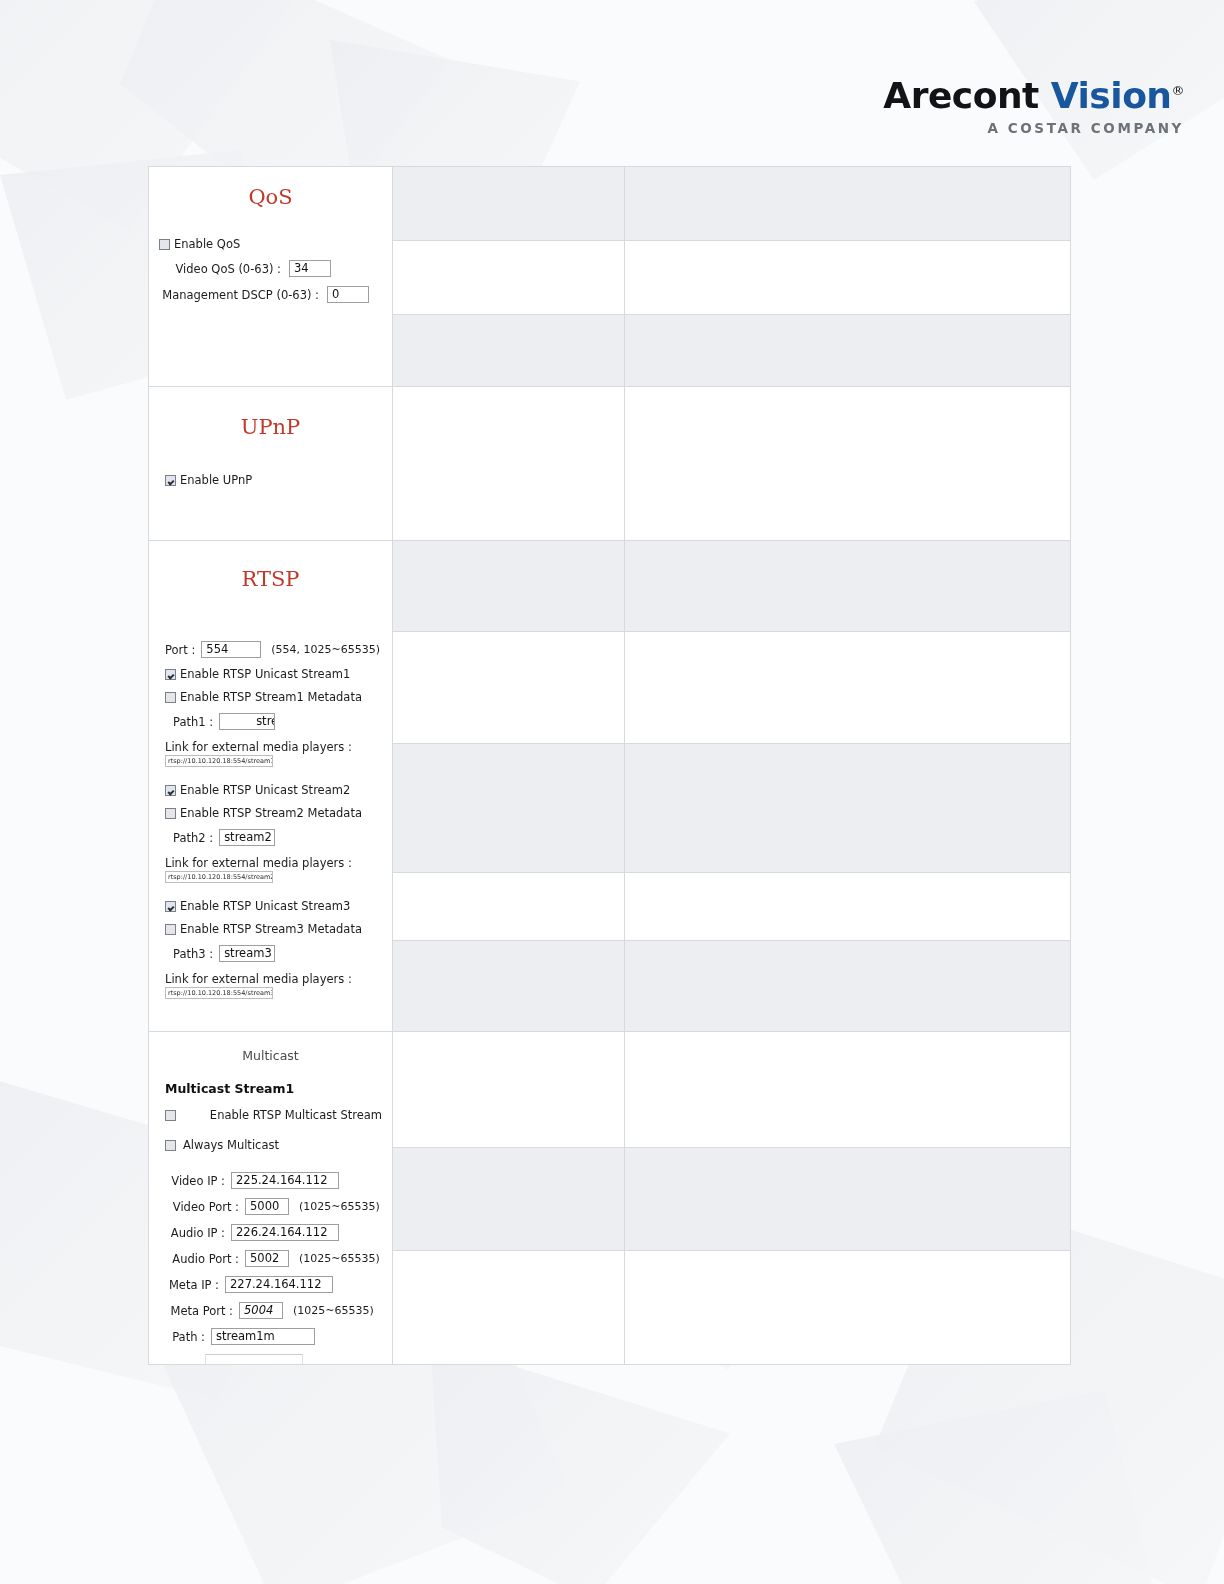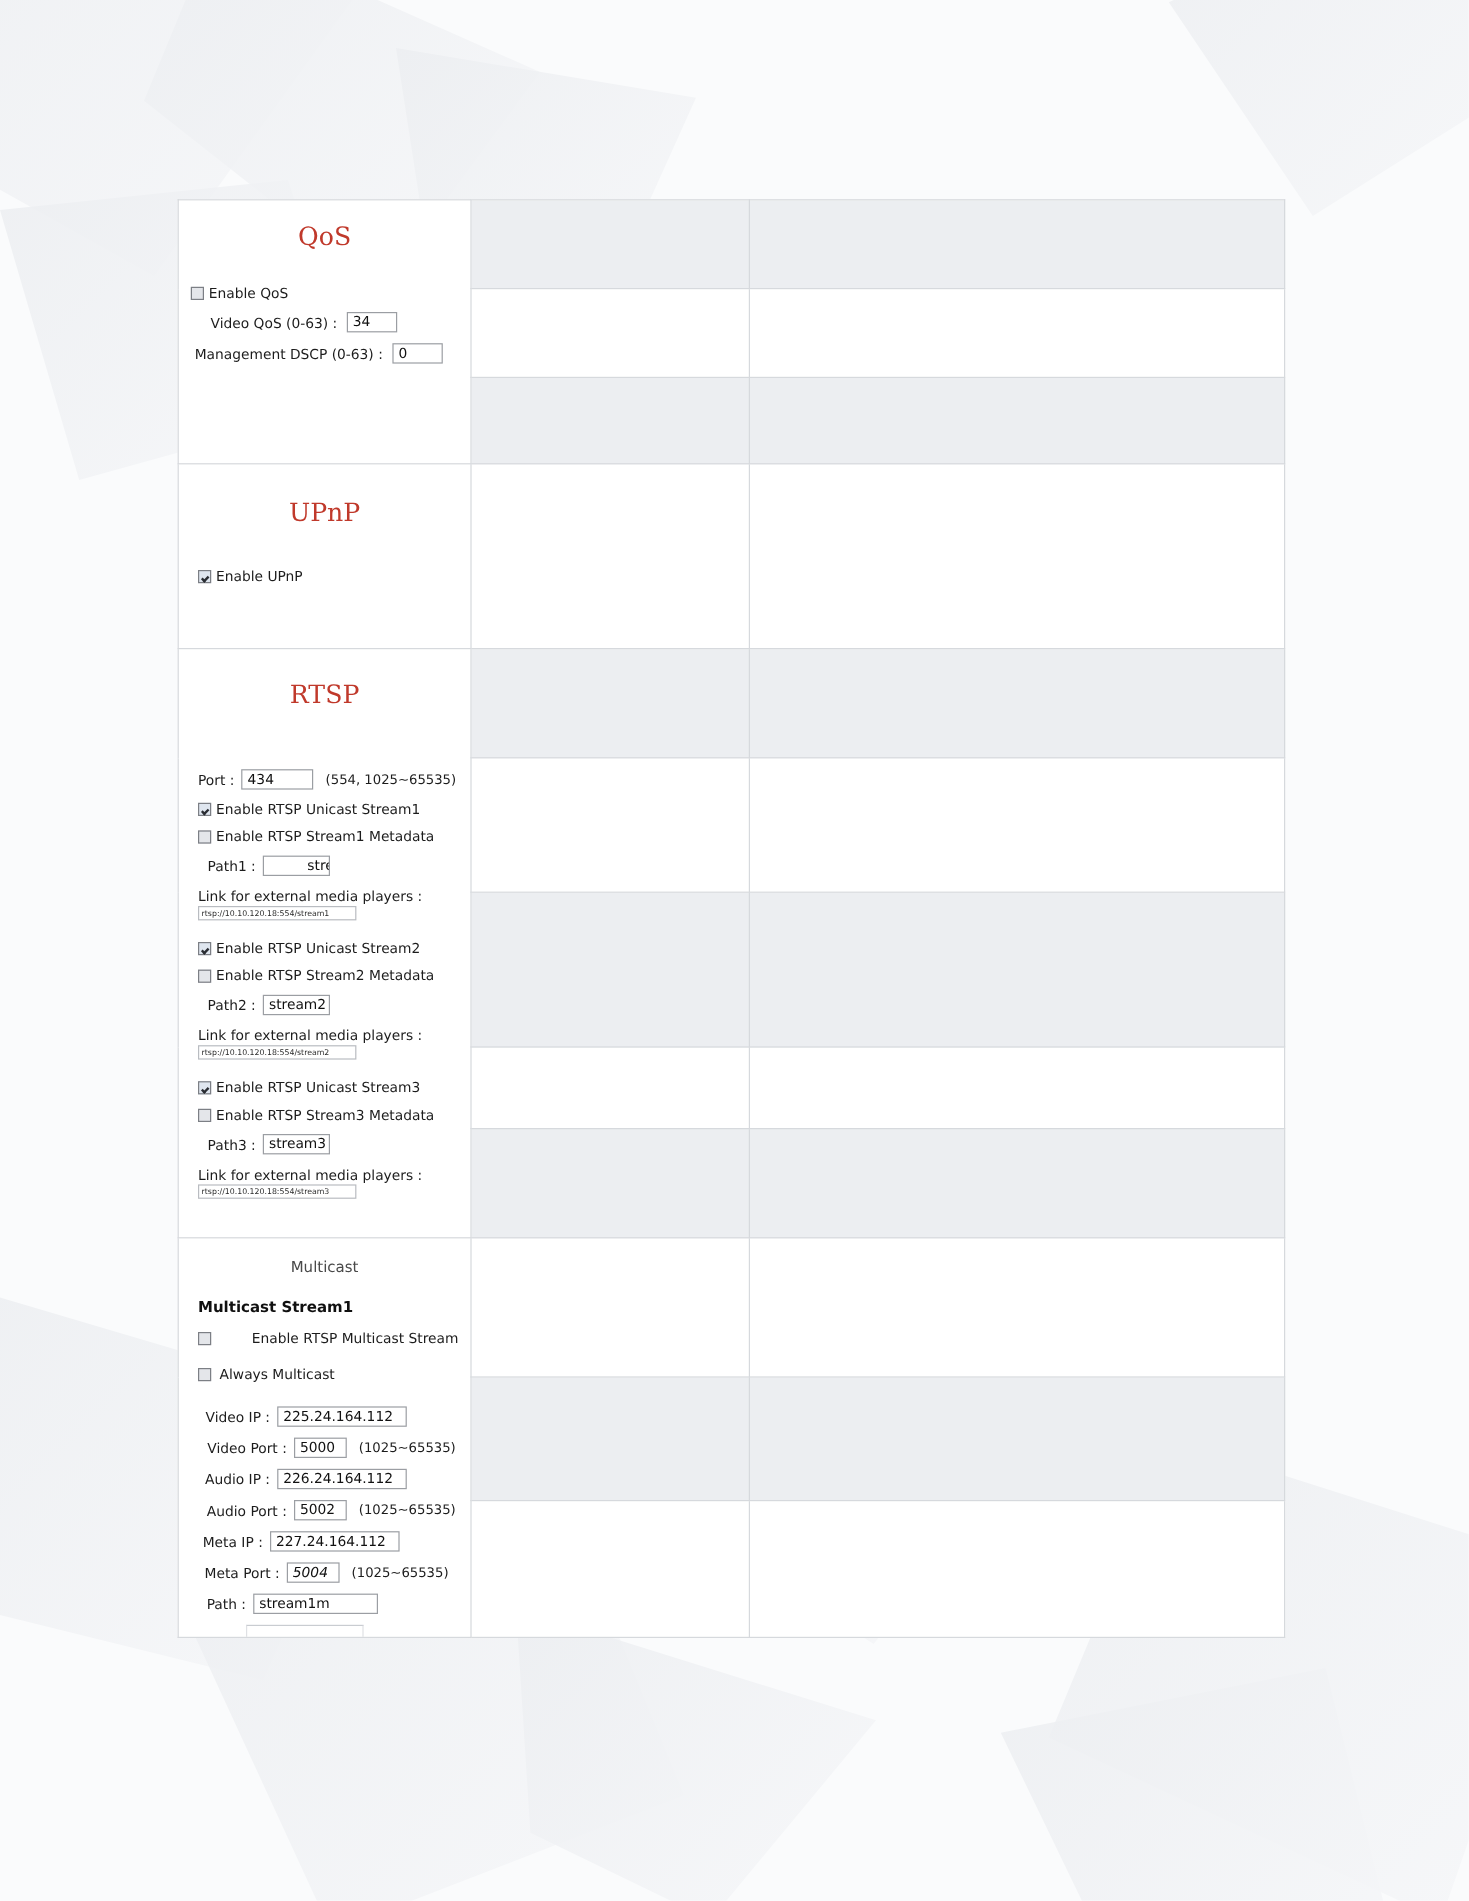--- a/index.html
+++ b/index.html
@@ -170,21 +170,21 @@
   .w-port{ width:44px; }
   .w-pathm { width:104px; }
 
   .hint { font-size:11px; color:#1c1c1c; margin-left:10px; white-space:nowrap; }
 
   .link-label { font-size:11.5px; color:#1c1c1c; margin:10px 0 1px 6px; }
   .link-box {
     margin-left:6px;
     border:1px solid #b9bcc1;
     background:#ffffff;
-    width:132px; height:12px;
+    width:108px; height:12px;
     font-size:6.5px; line-height:11px;
     color:#2a2a2a;
     padding:0 2px;
     overflow:hidden; white-space:nowrap;
     font-family:"DejaVu Sans", sans-serif;
   }
 
   .stream-block { padding-bottom:2px; }
 
   .pad-b { padding-bottom:14px; }
@@ -210,20 +210,24 @@
     <i class="f6"></i>
     <i class="f7"></i>
     <i class="f8"></i>
   <i class="f9"></i>
     <i class="f10"></i>
     <i class="f11"></i>
 </div>
 
 <div class="page">
 
+  <div class="logo-block">
+    <div class="logo-main"><span>Arecont</span> <span class="blue">Vision</span><span class="reg">®</span></div>
+    <div class="logo-sub">A COSTAR COMPANY</div>
+  </div>
 
   <table class="settings-table">
     <colgroup>
       <col class="c-left">
         <col class="c-mid">
         <col class="c-right">
     </colgroup>
     <tbody>
 
       <tr>
@@ -270,21 +274,21 @@
         <td style="height:114px;"></td>
         <td style="height:114px;"></td>
       </tr>
 
       <tr>
         <td class="left-cell" rowspan="5">
           <div class="sec-title" style="padding-top:26px;">RTSP</div>
 
           <div class="row" style="margin-top:44px;padding-left:6px;">
             <span class="lbl">Port :</span>
-            <span class="inp num w554" style="margin-left:6px;">434</span>
+            <span class="inp num w554" style="margin-left:6px;">554</span>
             <span class="hint">(554, 1025~65535)</span>
           </div>
 
           <div class="stream-block">
             <div class="row" style="padding-left:6px;">
               <span class="cb on"></span>
               <span class="cb-label">Enable RTSP Unicast Stream1</span>
             </div>
             <div class="row" style="padding-left:6px;">
               <span class="cb"></span>

